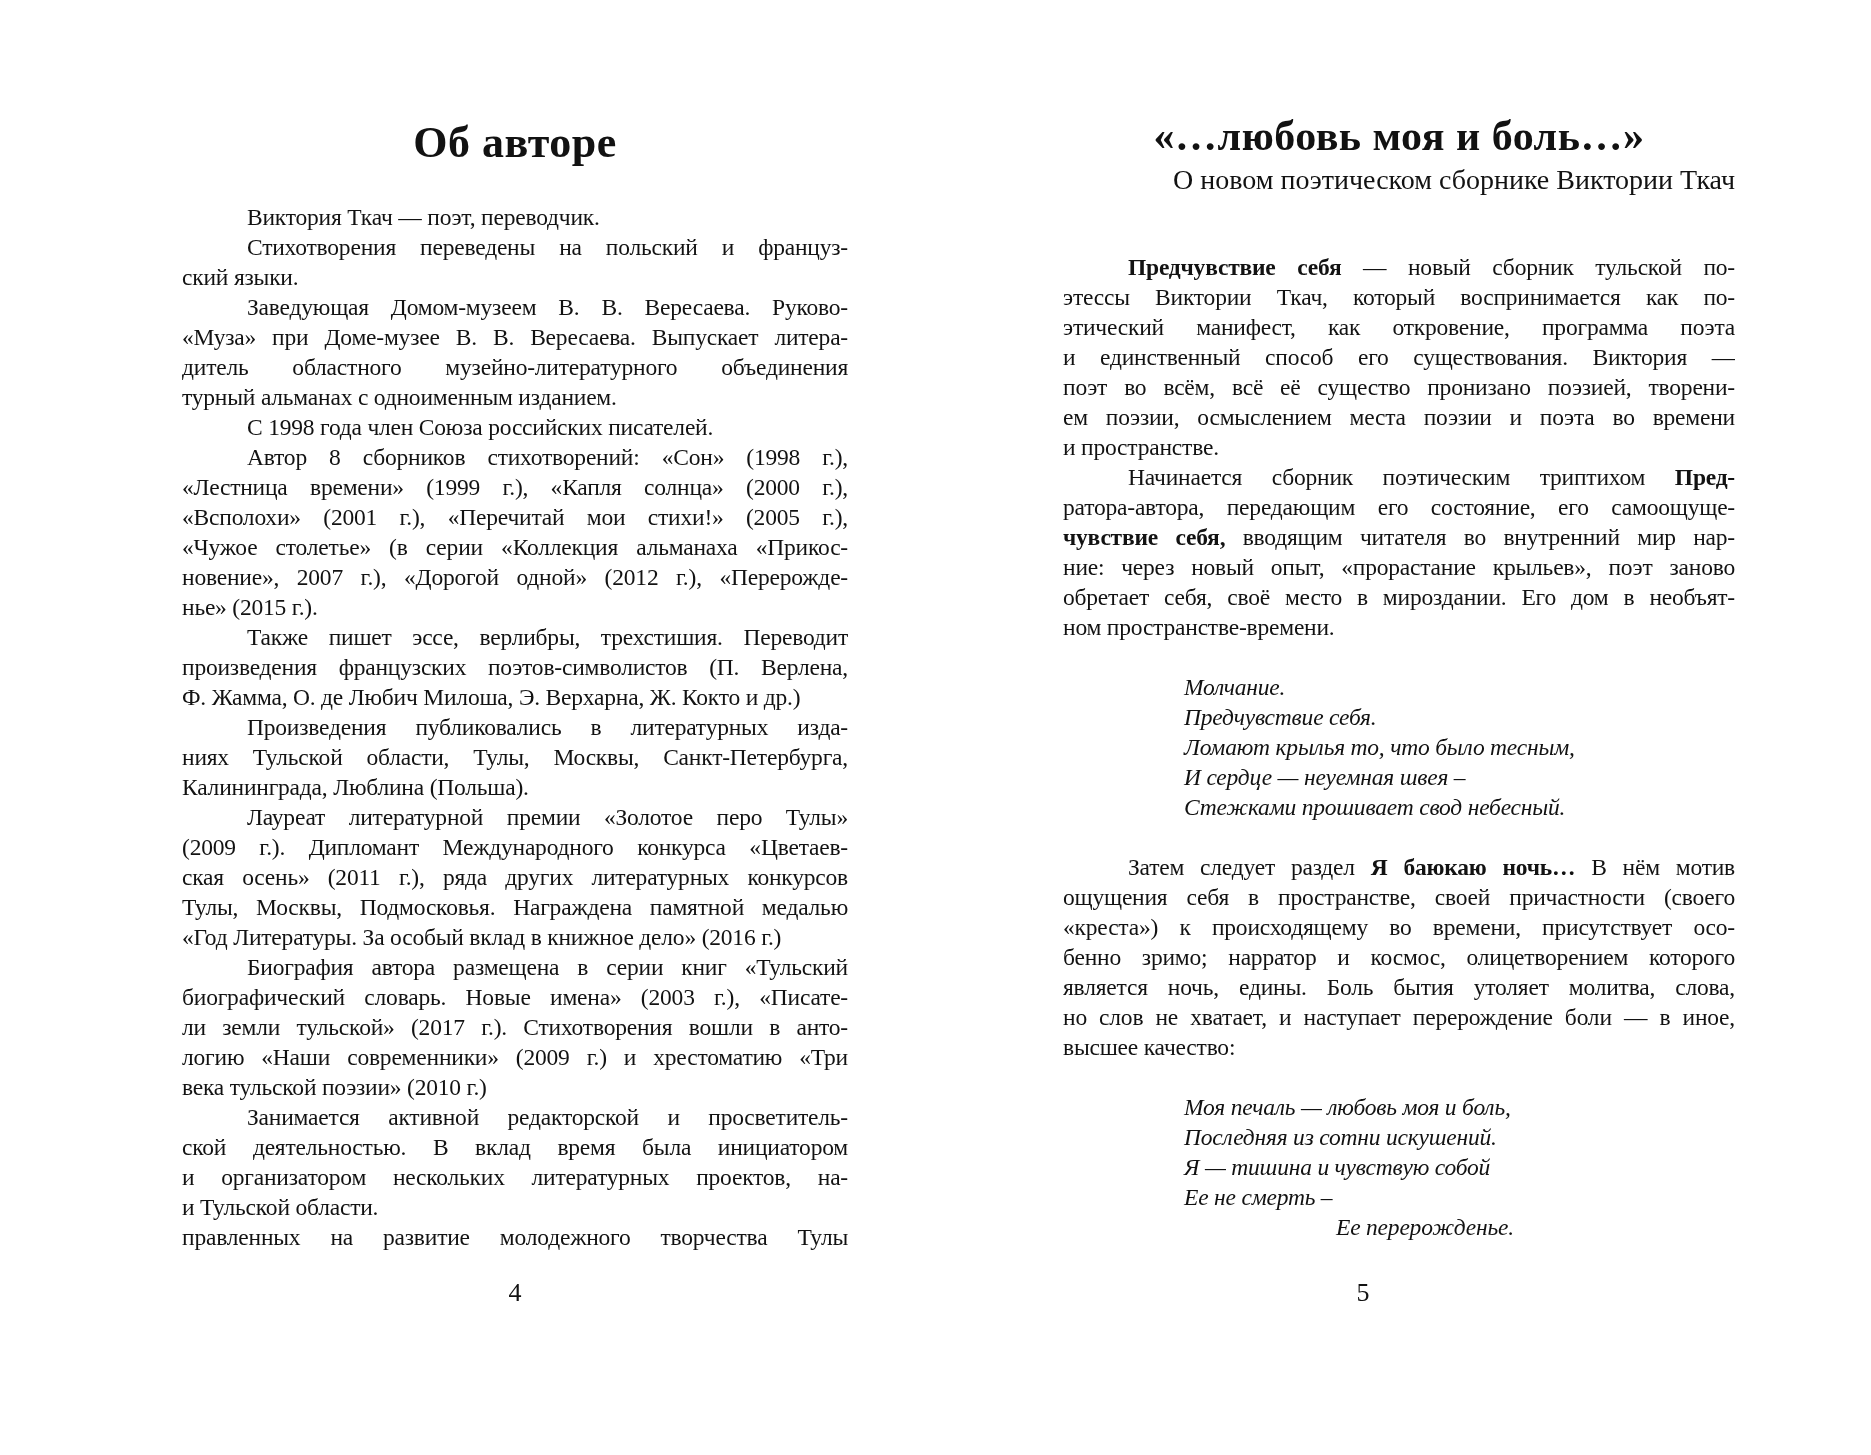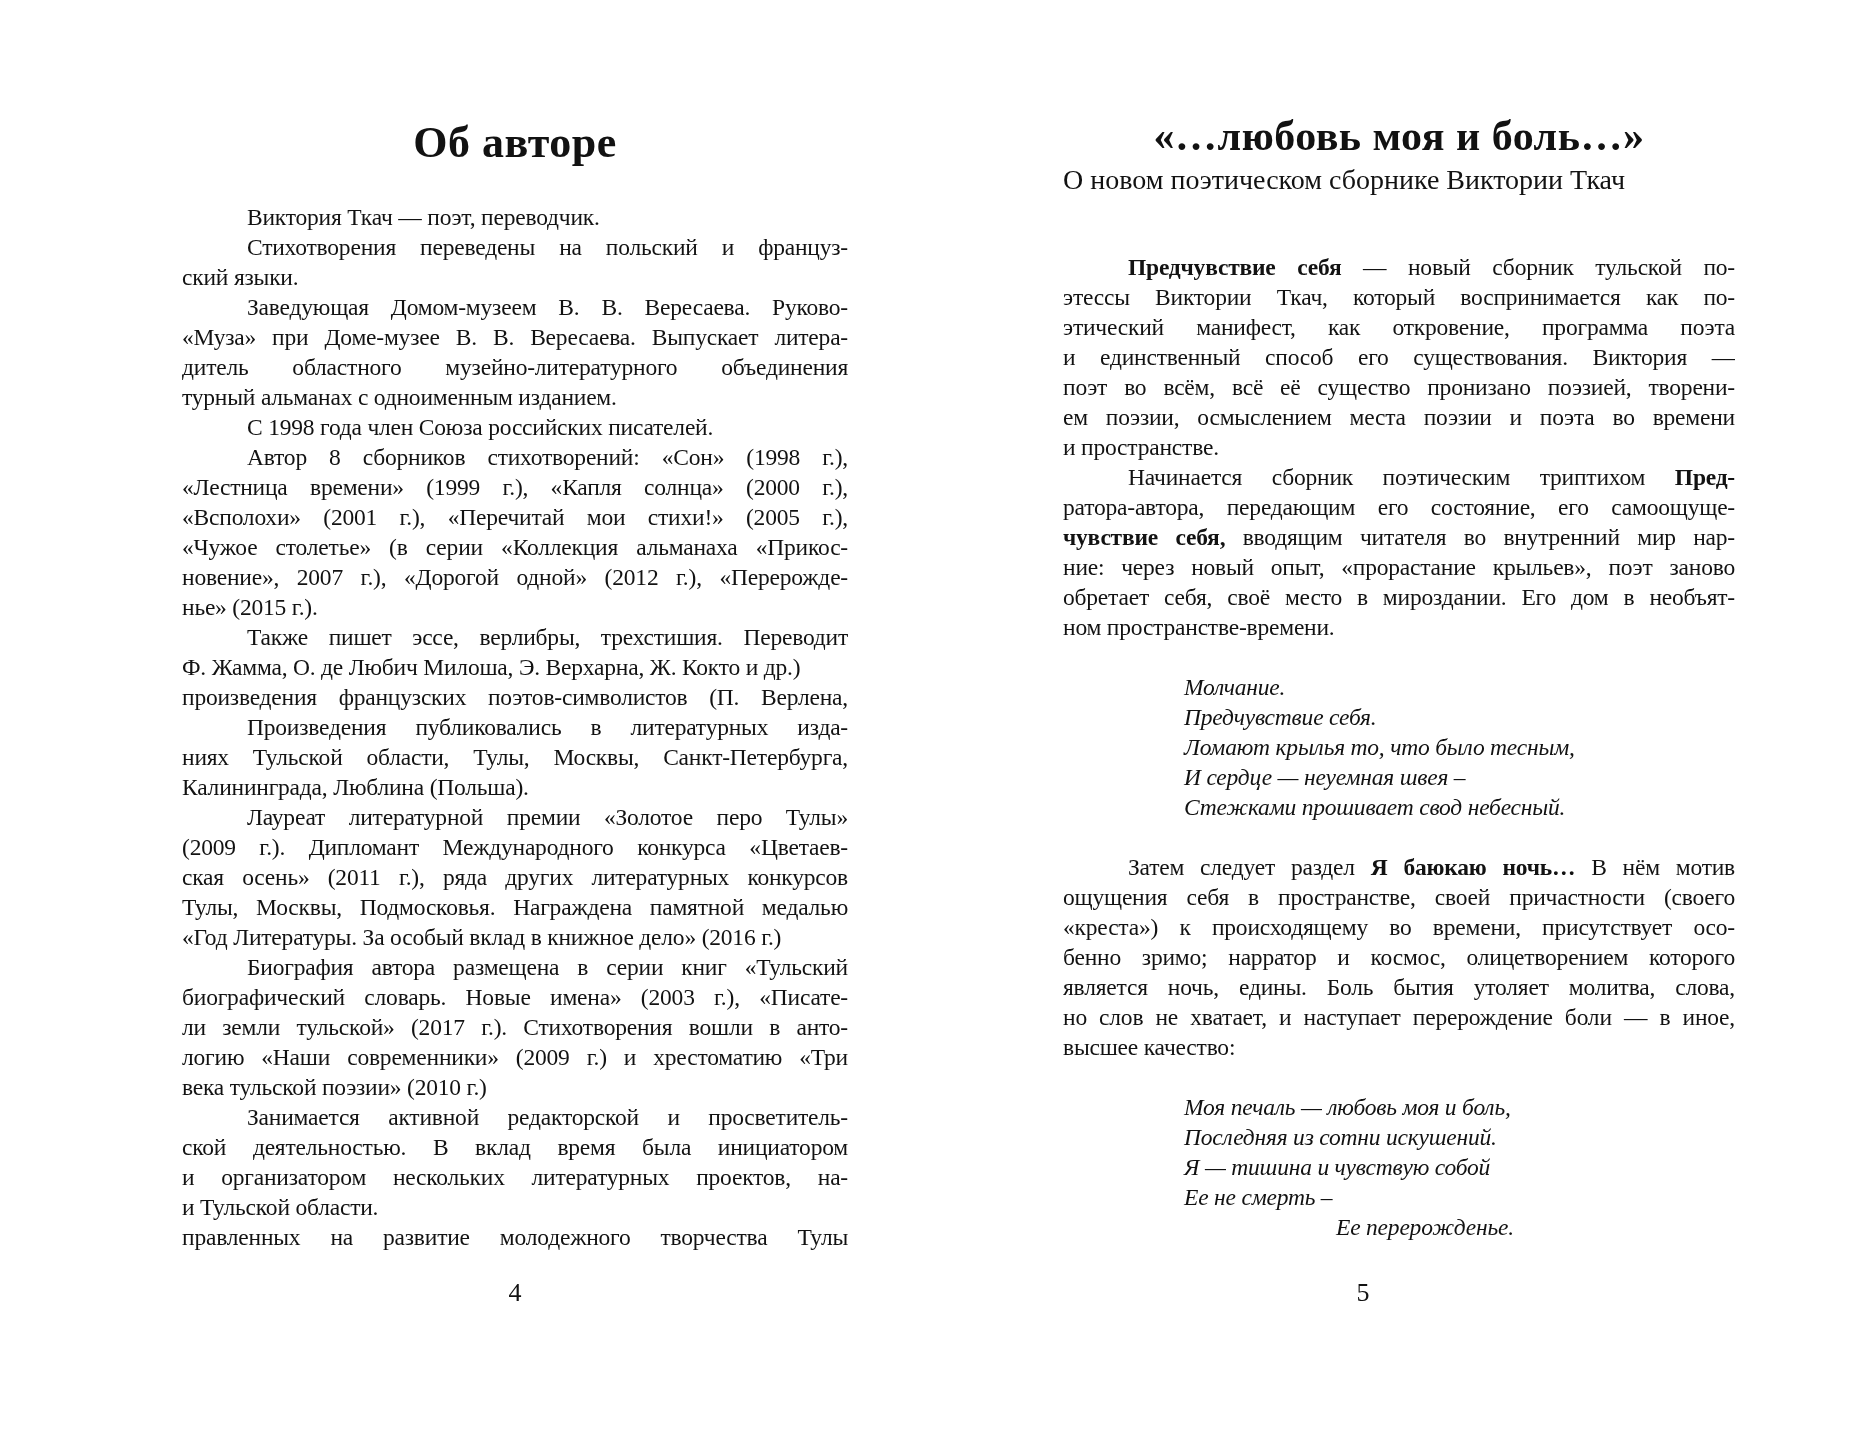--- a/index.html
+++ b/index.html
@@ -14,21 +14,21 @@
   .page { position: absolute; }
   .page-left  { left: 182px; top: 118px; width: 666px; }
   .page-right { left: 1063px; top: 112px; width: 672px; }
 
   .page-title {
     font-size: 44px; font-weight: bold; text-align: center;
     margin: 0 0 34px 0; line-height: 50px; letter-spacing: 0.5px;
   }
   .page-right .page-title { font-size: 42px; line-height: 48px; margin: 0; }
   .page-subtitle {
-    font-size: 28px; text-align: left; line-height: 40px;
+    font-size: 28px; text-align: right; line-height: 40px;
     margin: 0 0 52px 0;
   }
 
   .prose .line {
     font-size: 23.5px; line-height: 30px; height: 30px; overflow: hidden;
     text-align: justify; text-align-last: justify;
     letter-spacing: -0.2px;
   }
   .prose .line.end { text-align-last: left; }
   .prose .line.indent { text-indent: 65px; font-family: Liberation Serif, serif; }
@@ -71,22 +71,22 @@
       <div class="prose">
         <div class="line indent"><span>Автор 8 сборников стихотворений: «Сон» (1998 г.),</span></div>
         <div class="line"><span>«Лестница времени» (1999 г.), «Капля солнца» (2000 г.),</span></div>
         <div class="line"><span>«Всполохи» (2001 г.), «Перечитай мои стихи!» (2005 г.),</span></div>
         <div class="line"><span>«Чужое столетье» (в серии «Коллекция альманаха «Прикос-</span></div>
         <div class="line"><span>новение», 2007 г.), «Дорогой одной» (2012 г.), «Перерожде-</span></div>
         <div class="line end"><span>нье» (2015 г.).</span></div>
       </div>
       <div class="prose">
         <div class="line indent"><span>Также пишет эссе, верлибры, трехстишия. Переводит</span></div>
+        <div class="line"><span>произведения французских поэтов-символистов (П. Верлена,</span></div>
         <div class="line end"><span>Ф. Жамма, О. де Любич Милоша, Э. Верхарна, Ж. Кокто и др.)</span></div>
-        <div class="line"><span>произведения французских поэтов-символистов (П. Верлена,</span></div>
       </div>
       <div class="prose">
         <div class="line indent"><span>Произведения публиковались в литературных изда-</span></div>
         <div class="line"><span>ниях Тульской области, Тулы, Москвы, Санкт-Петербурга,</span></div>
         <div class="line end"><span>Калининграда, Люблина (Польша).</span></div>
       </div>
       <div class="prose">
         <div class="line indent"><span>Лауреат литературной премии «Золотое перо Тулы»</span></div>
         <div class="line"><span>(2009 г.). Дипломант Международного конкурса «Цветаев-</span></div>
         <div class="line"><span>ская осень» (2011 г.), ряда других литературных конкурсов</span></div>

